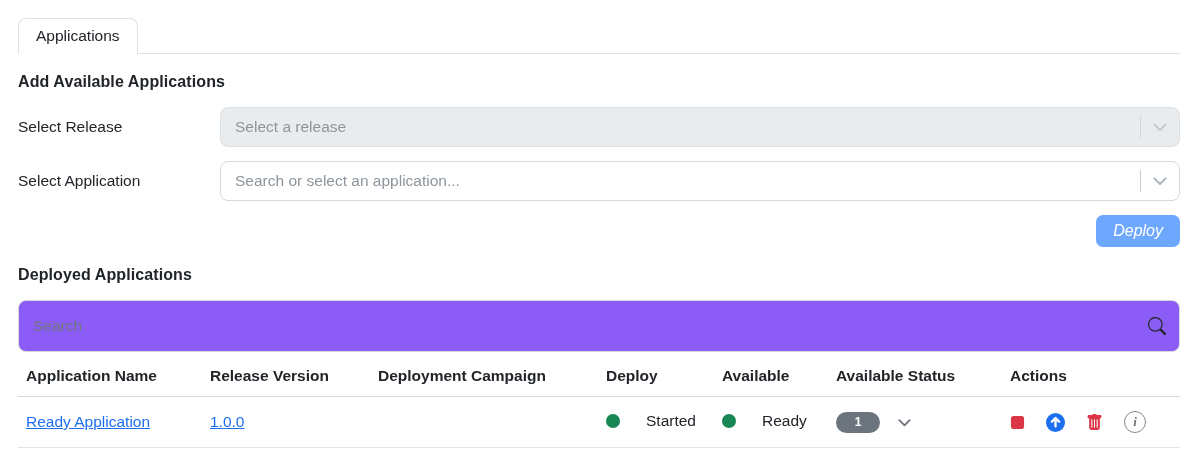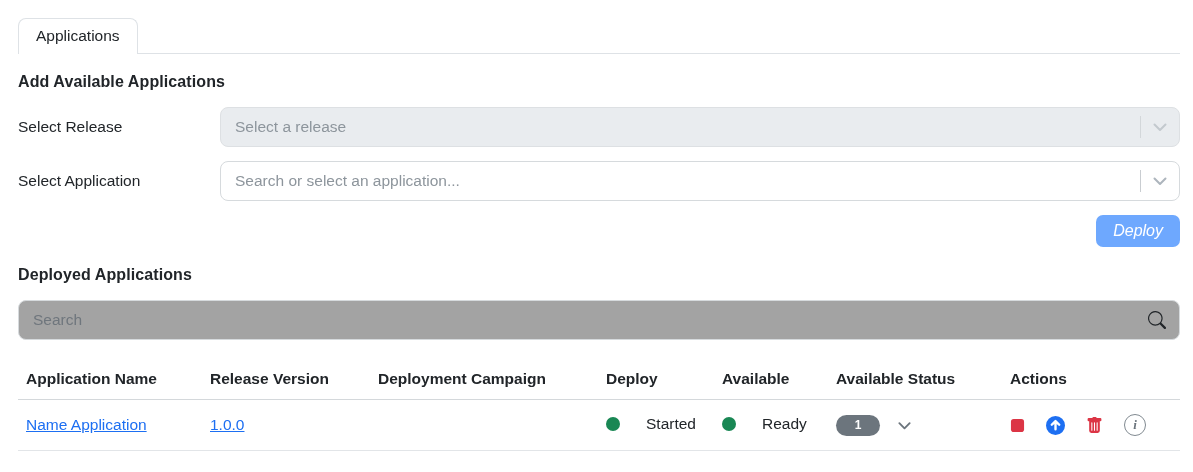--- a/index.html
+++ b/index.html
@@ -75,36 +75,36 @@
     font-size: 16px;
     padding: 7px 17px;
     cursor: pointer;
   }
 
   .deployed-title { margin-top: 26px; margin-bottom: 0; }
 
   
   .search-box {
     margin-top: 16px;
-    height: 40px;
+    height: 52px;
     border: 1px solid #d6dadd;
     border-radius: 8px;
     display: flex;
     align-items: center;
-    background: #a3a3a3;
+    background: #8b5cf6;
   }
   .search-box input {
     flex: 1; border: none; outline: none; background: transparent;
     font: inherit; color: #212529; padding: 0 14px; height: 100%;
   }
   .search-box input::placeholder { color: #6f767d; opacity: 1; }
   .search-box .mag { width: 44px; display: flex; align-items: center; justify-content: center; }
 
   
-  table.apps { width: 100%; border-collapse: collapse; margin-top: 26px; table-layout: fixed; }
+  table.apps { width: 100%; border-collapse: collapse; margin-top: 11px; table-layout: fixed; }
   table.apps th {
     text-align: left;
     font-size: 15.5px;
     font-weight: 700;
     padding: 4px 8px 11px 8px;
     border-bottom: 1px solid #d4d8db;
     white-space: nowrap;
   }
   table.apps td {
     padding: 14px 8px;
@@ -210,21 +210,21 @@
         <th>Deployment Campaign</th>
         <th>Deploy</th>
         <th>Available</th>
         <th>Available Status</th>
         <th>Actions</th>
       </tr>
     </thead>
     <tbody>
       <tr>
         <td>
-          <a href="#" class="cell-link">Name Application</a>
+          <a href="#" class="cell-link">Ready Application</a>
         </td>
         <td>
           <a href="#" class="cell-link">1.0.0</a>
         </td>
         <td></td>
         <td>
           <span class="status">
             <span class="dot"></span>
             <span>Started</span>
           </span>

